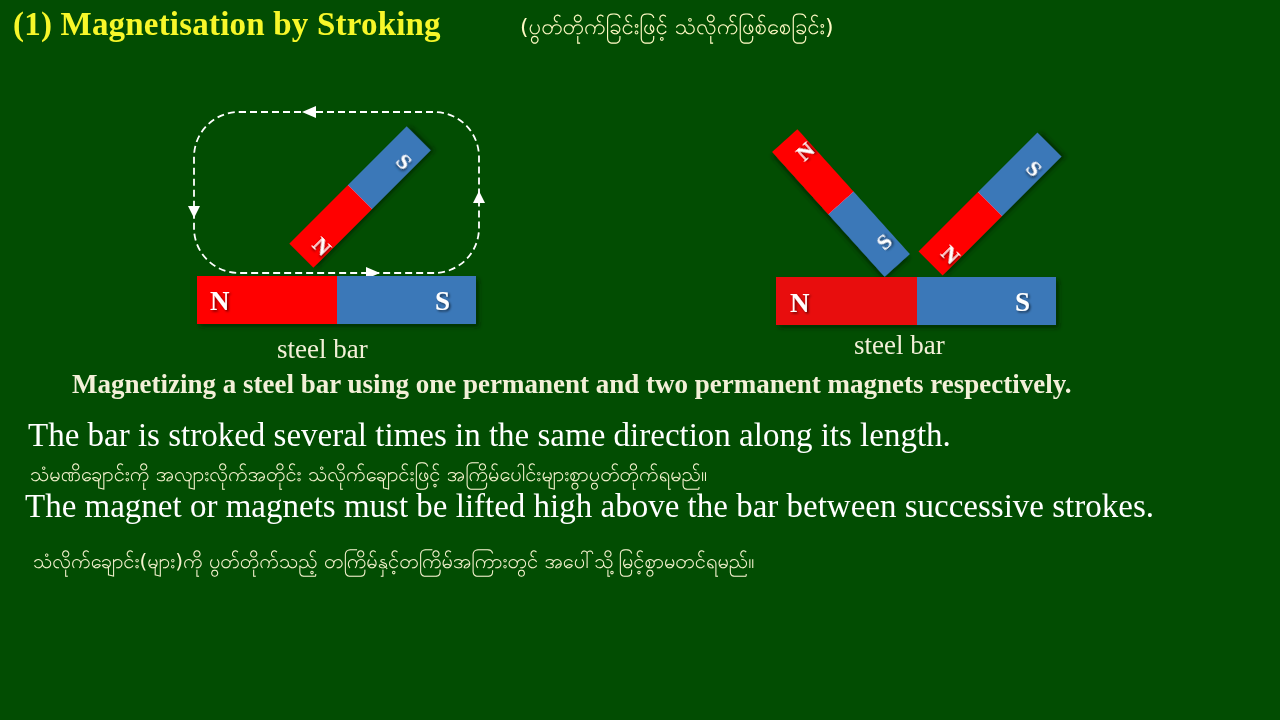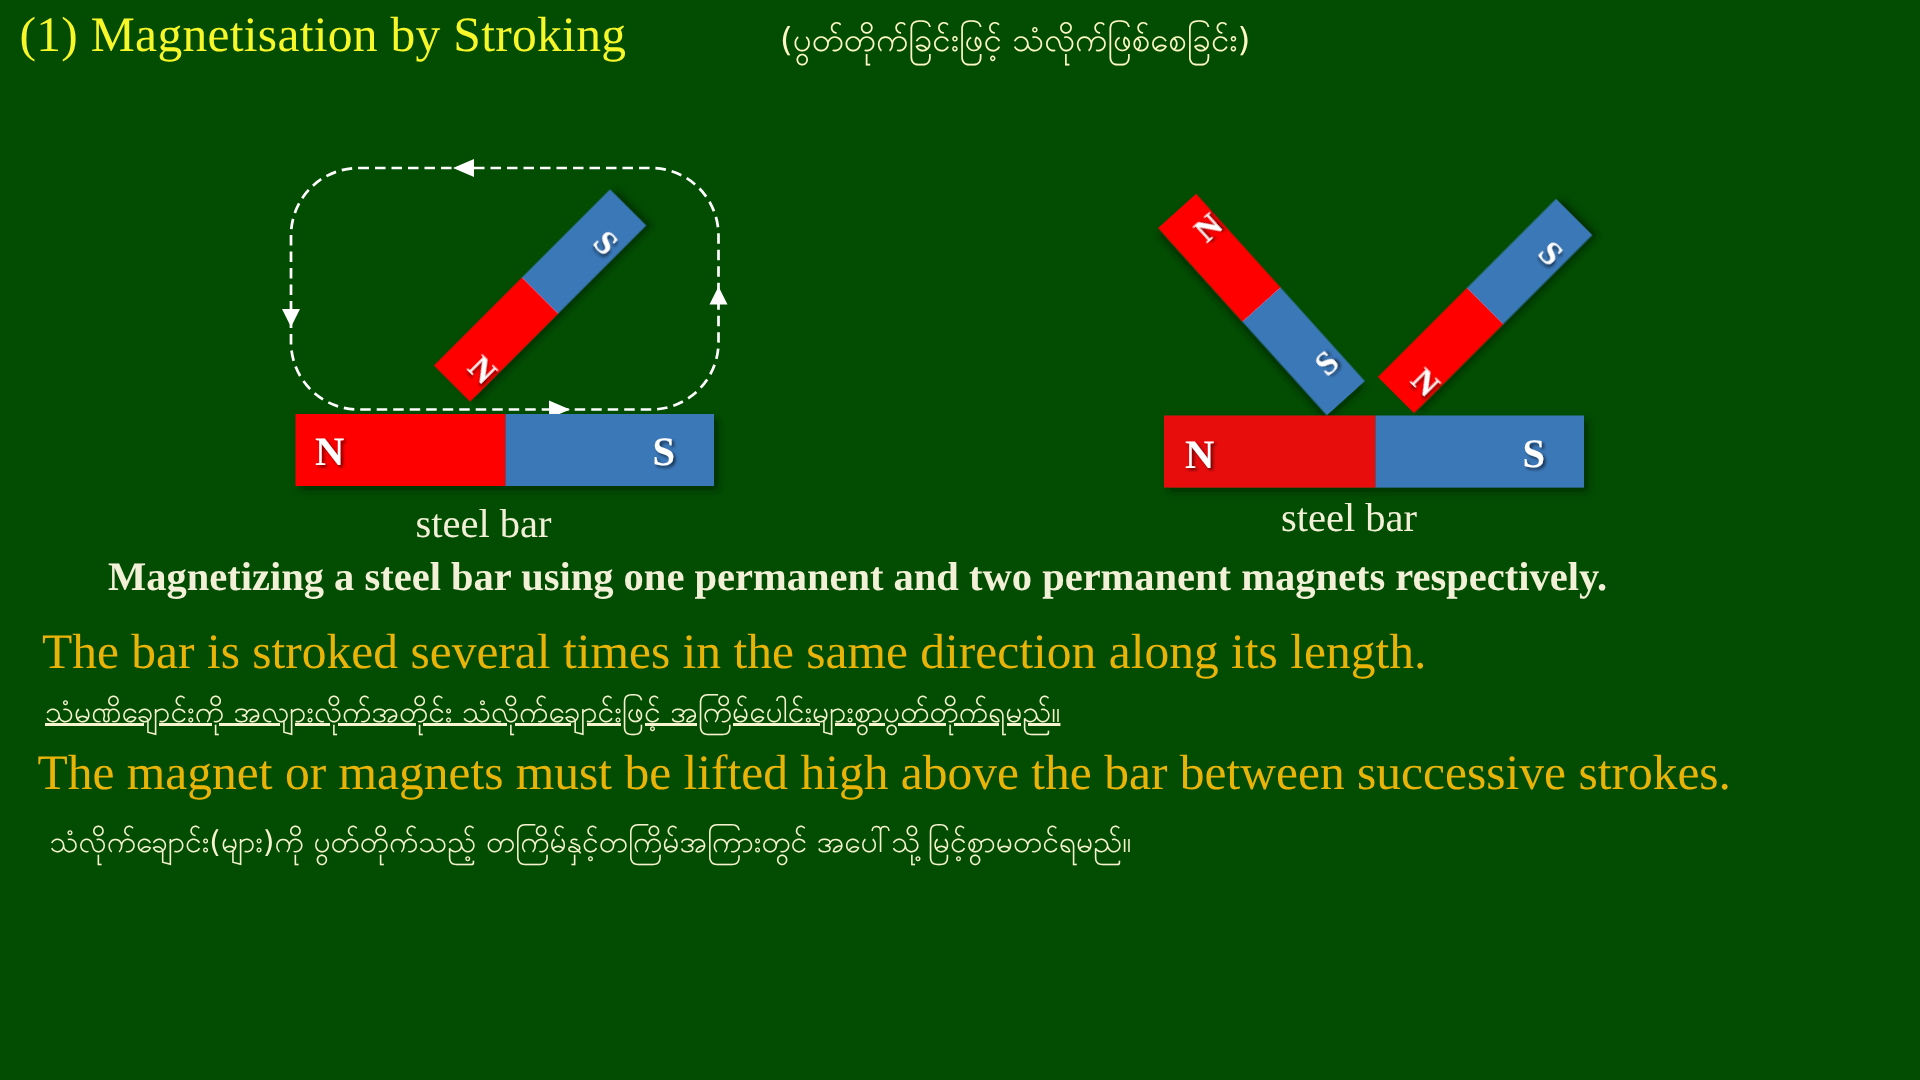--- a/index.html
+++ b/index.html
@@ -4,35 +4,35 @@
 <style>
   html, body { margin:0; padding:0; }
   body {
     width:1280px; height:720px; overflow:hidden;
     background:#024d02;
     position:relative;
     font-family:"Liberation Serif", "DejaVu Serif", serif;
   }
   .title {
     position:absolute; left:13px; top:6px;
-    font-size:33px; font-weight:normal; color:#f7f72a;
+    font-size:33px; font-weight:bold; color:#f7f72a;
     white-space:nowrap; letter-spacing:0.2px;
   }
   .subtitle {
     position:absolute; left:520px; top:12px;
     font-family:"DejaVu Sans", sans-serif;
     font-size:22px; color:#fef9c3; white-space:nowrap;
   }
   svg.diagram { position:absolute; left:0; top:0; }
   .caption {
     position:absolute; color:#f3f0d8; white-space:nowrap;
   }
   .bar-label { font-size:27px; }
   .cap-main { left:72px; top:369px; font-size:27px;font-weight:bold; }
-  .para-en { font-size:33px; color:#eab308; position:absolute; white-space:nowrap; }
+  .para-en { font-size:33px; color:#ffffff; position:absolute; white-space:nowrap; }
   .para-my {
     font-family:"DejaVu Sans", sans-serif;
     font-size:20px; color:#f6f3cf; position:absolute; white-space:nowrap;
   }
 </style>
 </head>
 <body>
 
 <div class="title">(1) Magnetisation by Stroking</div>
 <div class="subtitle">(ပွတ်တိုက်ခြင်းဖြင့် သံလိုက်ဖြစ်စေခြင်း)</div>
@@ -94,16 +94,16 @@
     <text x="1015" y="311" font-family="Liberation Serif, serif" font-weight="bold" font-size="27" fill="#fff" filter="url(#tsh)">S</text>
   </g>
 </svg>
 
 <div class="caption bar-label" style="left:277px; top:334px;">steel bar</div>
 <div class="caption bar-label" style="left:854px; top:330px;">steel bar</div>
 
 <div class="caption cap-main">Magnetizing a steel bar using one permanent and two permanent magnets respectively.</div>
 
 <div class="para-en" style="left:28px; top:417px;">The bar is stroked several times in the same direction along its length.</div>
-<div class="para-my" style="left:30px; top:461px;text-decoration:underline;">သံမဏိချောင်းကို အလျားလိုက်အတိုင်း သံလိုက်ချောင်းဖြင့် အကြိမ်ပေါင်းများစွာပွတ်တိုက်ရမည်။</div>
+<div class="para-my" style="left:30px; top:461px;">သံမဏိချောင်းကို အလျားလိုက်အတိုင်း သံလိုက်ချောင်းဖြင့် အကြိမ်ပေါင်းများစွာပွတ်တိုက်ရမည်။</div>
 
-<div class="para-en" style="left:25px; top:498px;">The magnet or magnets must be lifted high above the bar between successive strokes.</div>
+<div class="para-en" style="left:25px; top:488px;">The magnet or magnets must be lifted high above the bar between successive strokes.</div>
 <div class="para-my" style="left:33px; top:548px;">သံလိုက်ချောင်း(များ)ကို ပွတ်တိုက်သည့် တကြိမ်နှင့်တကြိမ်အကြားတွင် အပေါ်သို့မြင့်စွာမတင်ရမည်။</div>
 
 </body></html>

